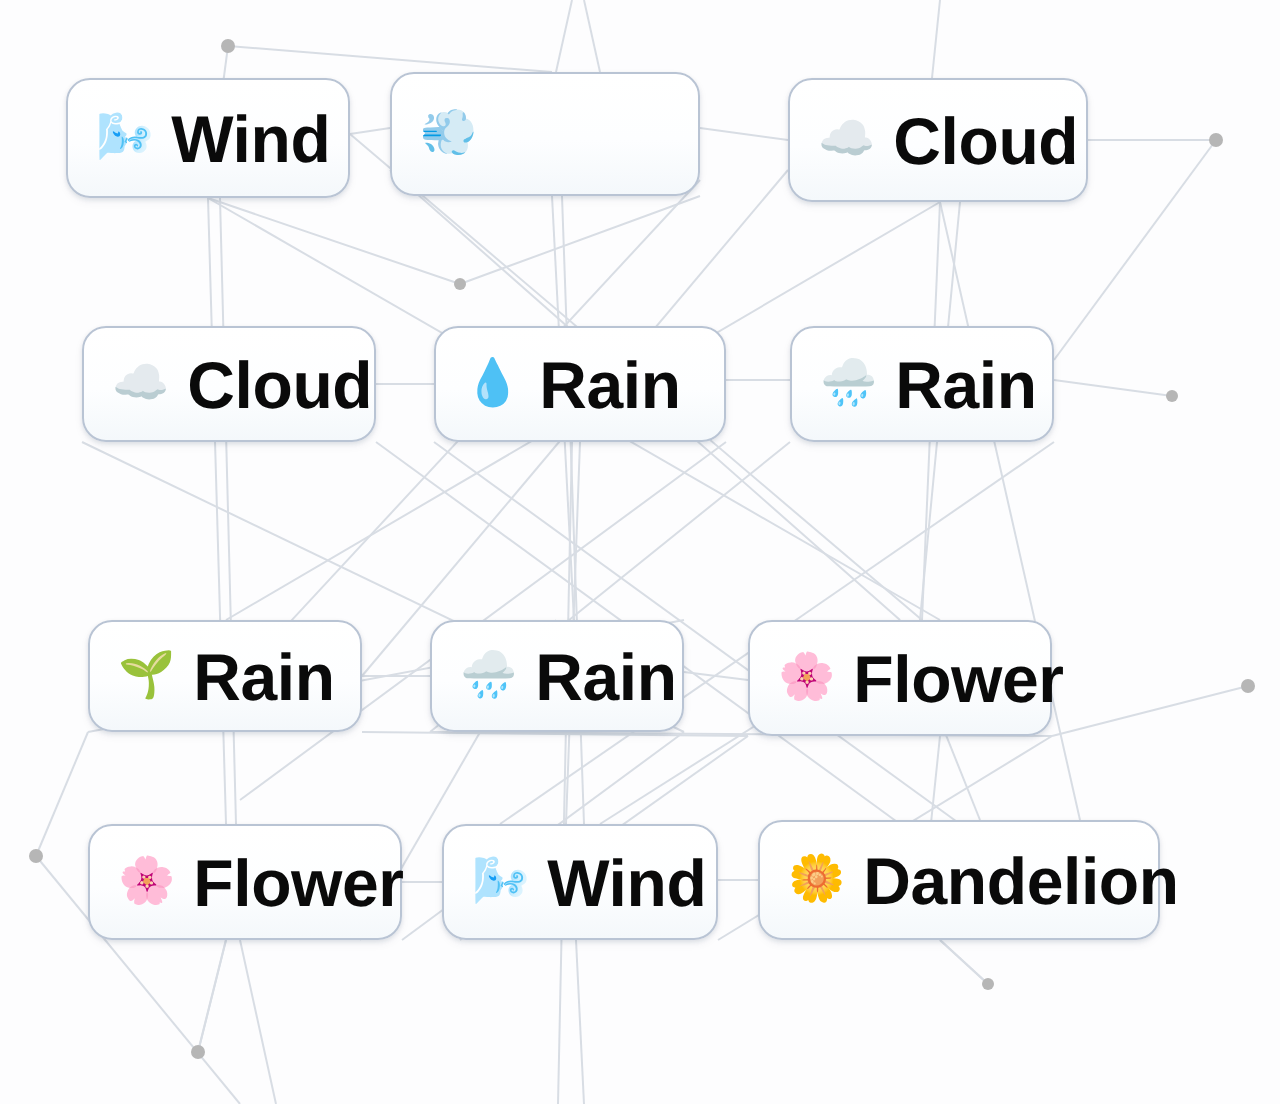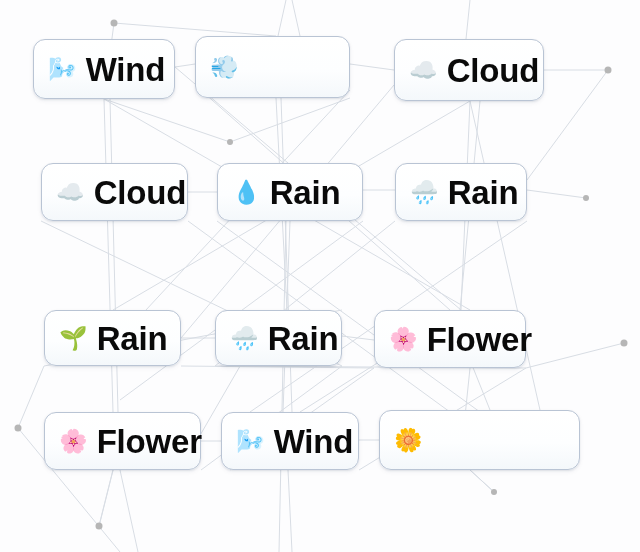--- a/index.html
+++ b/index.html
@@ -187,14 +187,15 @@
     <div class="element-card" style="left: 44px; top: 412px; width: 157px; height: 58px;">
       <span class="element-emoji">🌸</span>
       <span class="element-label">Flower</span>
     </div>
     <div class="element-card" style="left: 221px; top: 412px; width: 138px; height: 58px;">
       <span class="element-emoji">🌬️</span>
       <span class="element-label">Wind</span>
     </div>
     <div class="element-card" style="left: 379px; top: 410px; width: 201px; height: 60px;">
       <span class="element-emoji">🌼</span>
+      <span class="element-label">Dandelion</span>
     </div>
   </div>
 
 </body></html>

